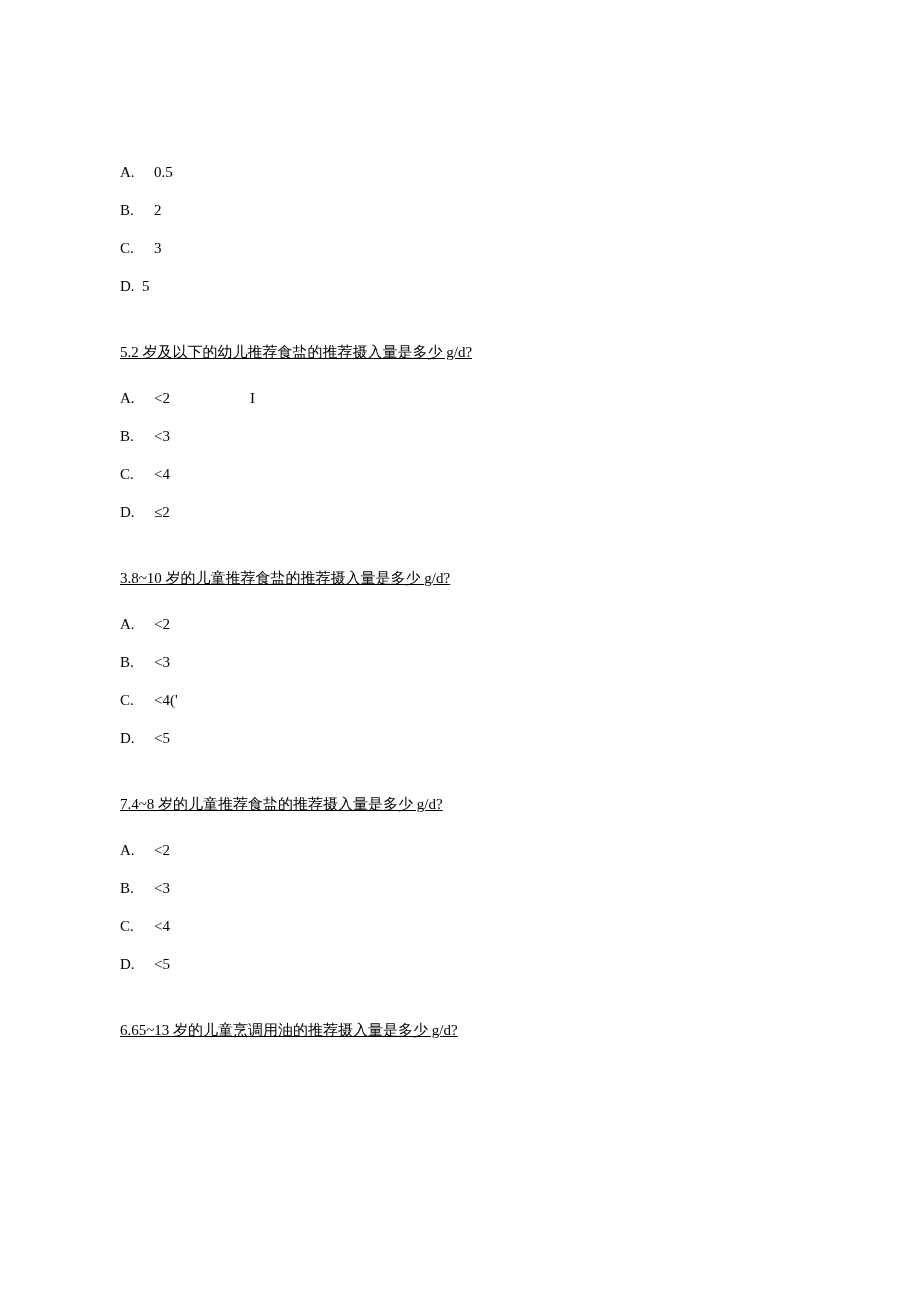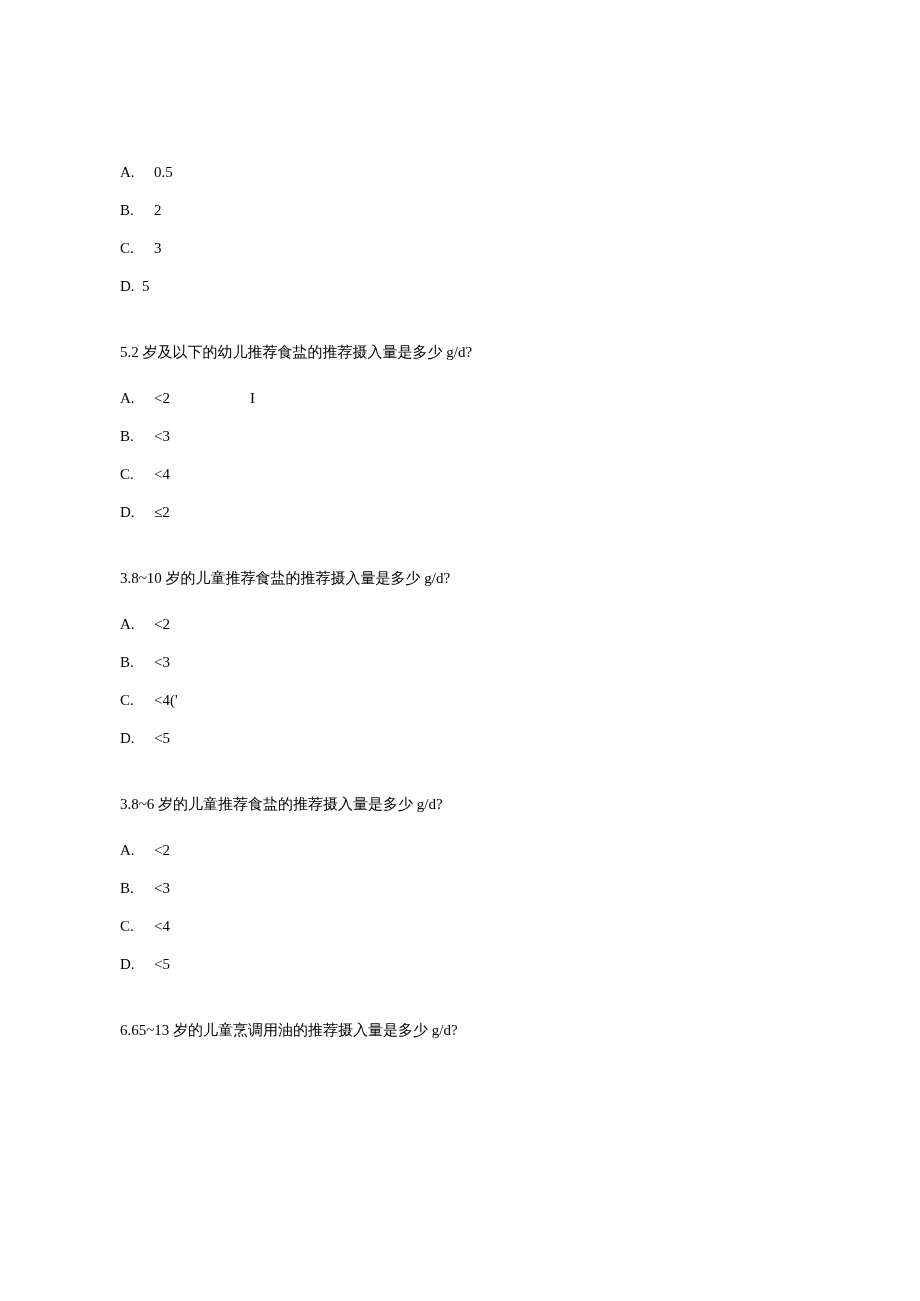--- a/index.html
+++ b/index.html
@@ -23,20 +23,21 @@
     }
     .option-value {
       margin-left: 12px;
     }
     .option-extra {
       margin-left: 80px;
     }
     .option.tight .option-value { margin-left: 0; }
     .question {
       margin-bottom: 22px;
+      text-decoration: underline;
     }
   </style>
 </head>
 <body>
 
 <div class="option-group">
   <div class="option">
     <span class="option-letter">A.</span>
     <span class="option-value">0.5</span>
   </div>
@@ -90,21 +91,21 @@
   <div class="option">
     <span class="option-letter">C.</span>
     <span class="option-value">&lt;4('</span>
   </div>
   <div class="option">
     <span class="option-letter">D.</span>
     <span class="option-value">&lt;5</span>
   </div>
 </div>
 
-<div class="question">3.8~6 岁的儿童推荐食盐的推荐摄入量是多少 g/d?</div>
+<div class="question">7.4~8 岁的儿童推荐食盐的推荐摄入量是多少 g/d?</div>
 
 <div class="option-group">
   <div class="option">
     <span class="option-letter">A.</span>
     <span class="option-value">&lt;2</span>
   </div>
   <div class="option">
     <span class="option-letter">B.</span>
     <span class="option-value">&lt;3</span>
   </div>

